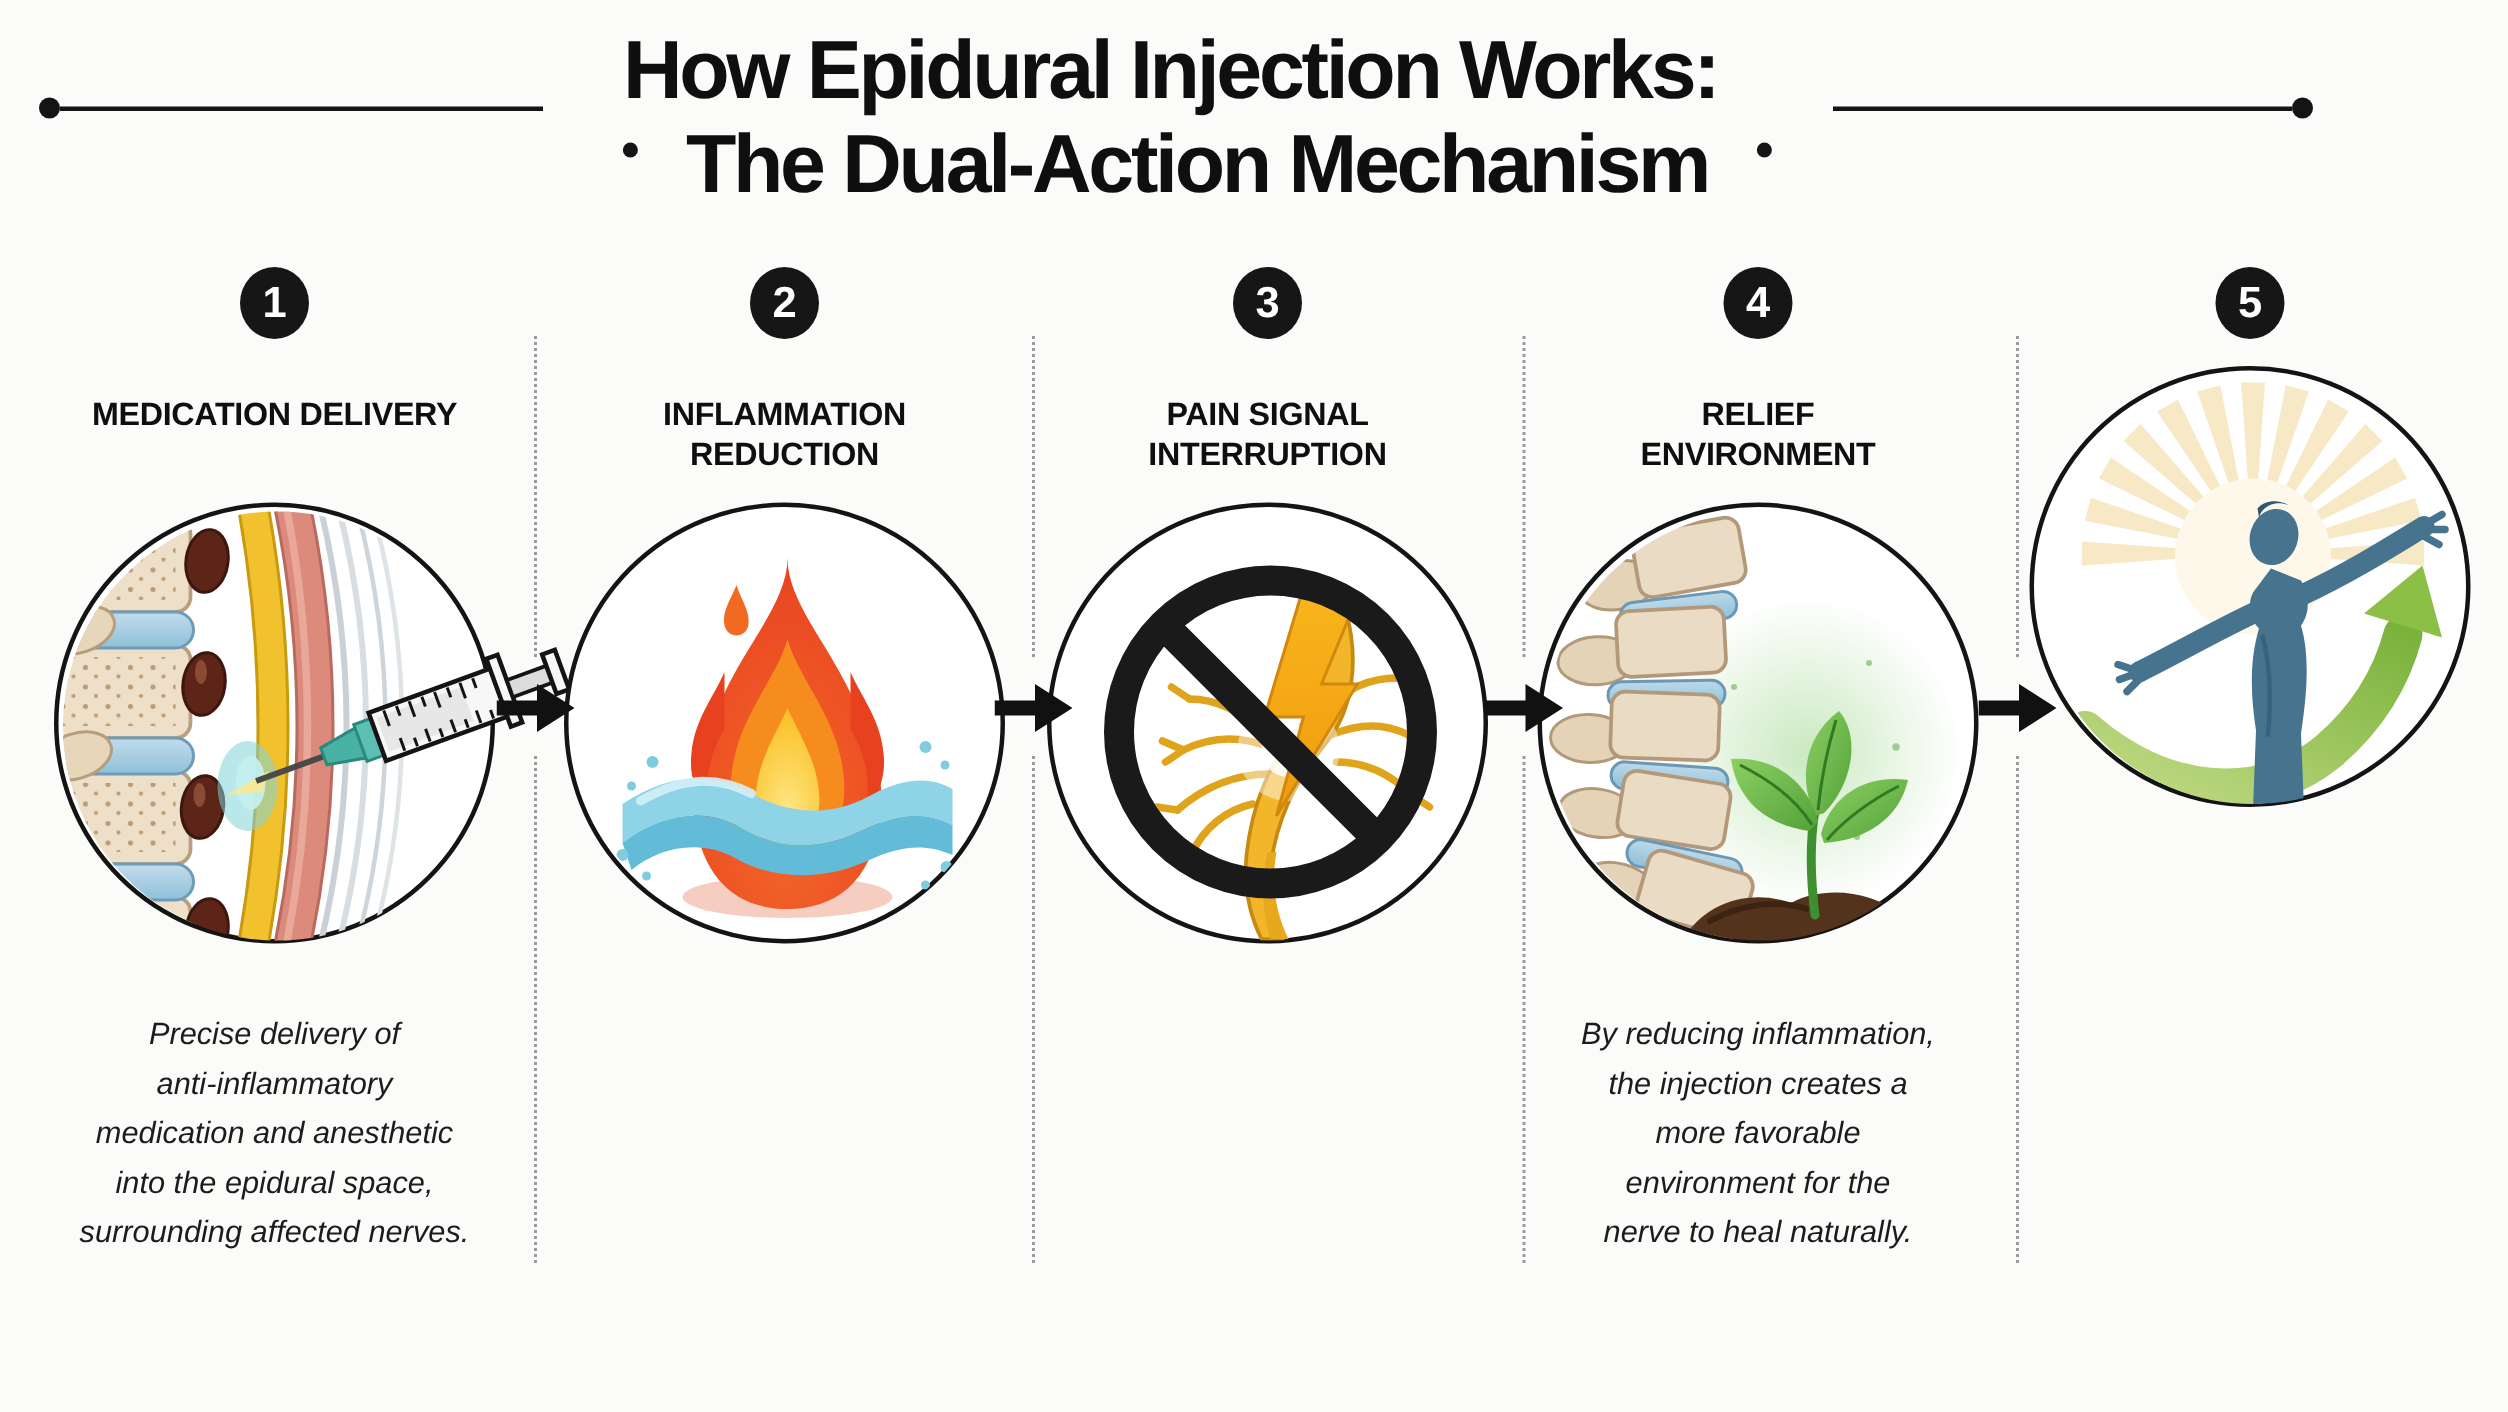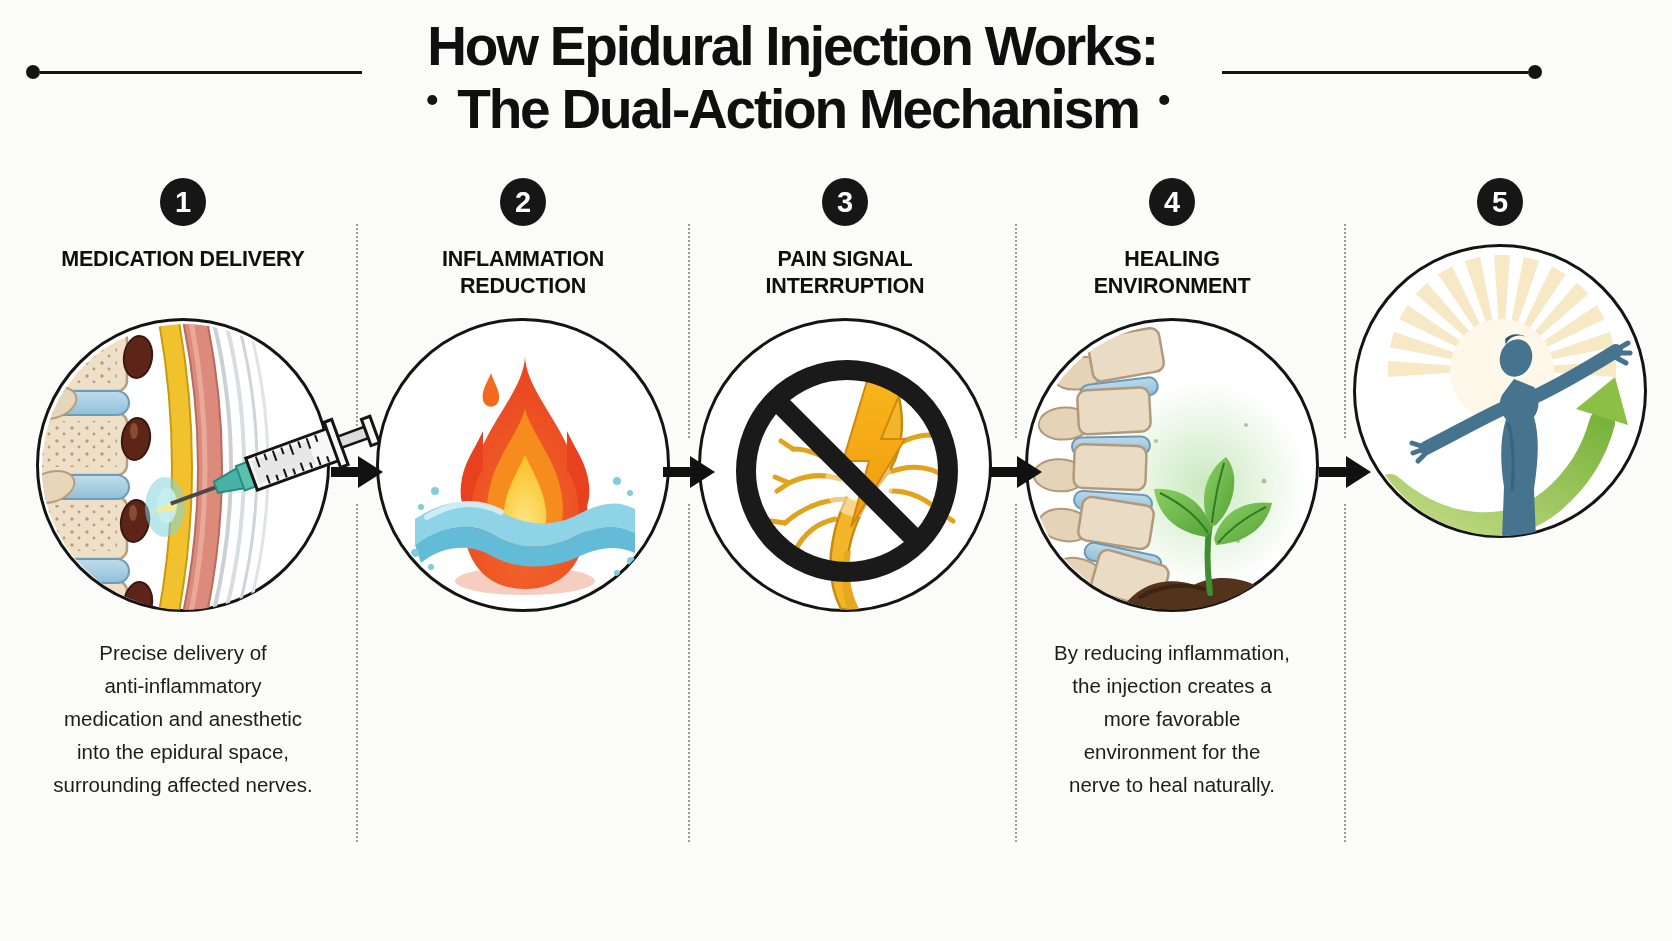--- a/index.html
+++ b/index.html
@@ -11,37 +11,37 @@
   }
   
   .end-dot{position:absolute;width:14px;height:14px;border-radius:50%;background:#141414;top:65px;}
   .end-dot.left{left:26px;}
   .end-dot.right{left:1528px;}
   .rule{position:absolute;height:3px;background:#141414;top:71px;}
   .rule.left{left:40px;width:322px;}
   .rule.right{left:1222px;width:306px;}
   .title-block{position:absolute;top:16px;left:798px;transform:translateX(-50%);white-space:nowrap;}
   .title-line1{font-size:55px;line-height:60px;font-weight:700;letter-spacing:-2.2px;color:#0f0f0f;}
-  .title-line2-row{display:flex;align-items:center;justify-content:center;gap:20px;margin-top:2px;}
+  .title-line2-row{display:flex;align-items:center;justify-content:center;gap:32px;margin-top:2px;}
   .title-line2{font-size:55px;line-height:62px;font-weight:700;letter-spacing:-2.2px;color:#0f0f0f;}
   .tick-dot{width:10px;height:10px;border-radius:50%;background:#141414;margin-top:-18px;flex:0 0 auto;}
   
   .divider{position:absolute;top:224px;height:618px;width:0;border-left:2px dotted #9b9b9b;z-index:1;}
   .arrow-bg{position:absolute;top:438px;width:24px;height:66px;background:#fbfbfa;z-index:2;}
   .flow-arrow{position:absolute;top:454px;width:52px;height:36px;z-index:4;}
   
   .step{position:absolute;top:178px;width:310px;text-align:center;}
   .badge{width:46px;height:48px;border-radius:50%;background:#161616;color:#ffffff;
          font-size:29px;font-weight:700;line-height:48px;margin:0 auto;}
-  .step-title{margin-top:20px;height:54px;font-size:21.5px;line-height:27px;font-weight:700;
+  .step-title{margin-top:37px;height:54px;font-size:21.5px;line-height:27px;font-weight:700;
               letter-spacing:-0.2px;color:#0f0f0f;white-space:pre-line;}
   .circle{position:relative;width:288px;height:288px;margin:18px auto 0;border:3.5px solid #141414;
           border-radius:50%;background:#ffffff;z-index:3;}
   .circle svg{position:absolute;left:0;top:0;overflow:visible;}
-  .step-desc{margin-top:24px;font-size:20.5px;line-height:33px;color:#1c1c1c;white-space:pre-line;}
+  .step-desc{margin-top:44px;font-size:20.5px;line-height:33px;color:#1c1c1c;white-space:pre-line;font-style:italic;}
   
   .s1{left:28px;} .s2{left:368px;} .s3{left:690px;} .s4{left:1017px;} .s5{left:1345px;}
   .d1{left:356px;} .d2{left:688px;} .d3{left:1015px;} .d4{left:1344px;}
   .a1{left:331px;} .a2{left:663px;} .a3{left:990px;} .a4{left:1319px;}
   .ab1{left:345px;} .ab2{left:677px;} .ab3{left:1004px;} .ab4{left:1333px;}
 </style>
 </head>
 <body>
 
 <span class="end-dot left"></span>
@@ -272,21 +272,21 @@
 
         <circle cx="146" cy="150" r="101" fill="none" stroke="#1a1a1a" stroke-width="20"></circle>
         <line x1="75" y1="79" x2="217" y2="221" stroke="#1a1a1a" stroke-width="20"></line>
       </g>
     </svg>
   </div>
 </div>
 
 <div class="step s4">
   <div class="badge">4</div>
-  <div class="step-title">HEALING
+  <div class="step-title">RELIEF
 ENVIRONMENT</div>
   <div class="circle">
     <svg width="292" height="292" viewBox="0 0 292 292">
       <defs>
         <clipPath id="clip4">
             <circle cx="146" cy="146" r="143"></circle>
           </clipPath>
         <radialGradient id="glow4" cx=".5" cy=".5" r=".5">
           <stop offset="0" stop-color="#c5e7ba" stop-opacity=".9"></stop>
           <stop offset="1" stop-color="#c5e7ba" stop-opacity="0"></stop>

